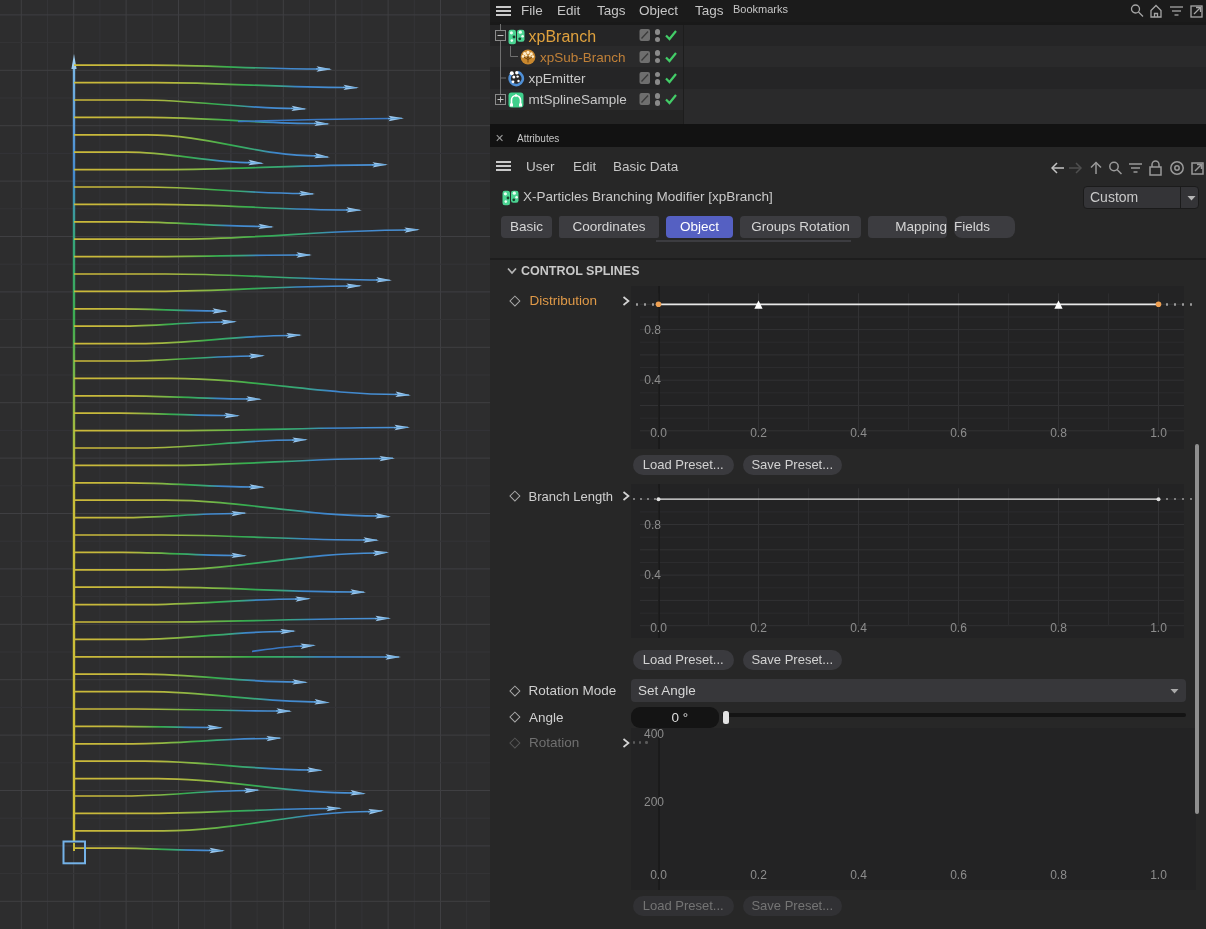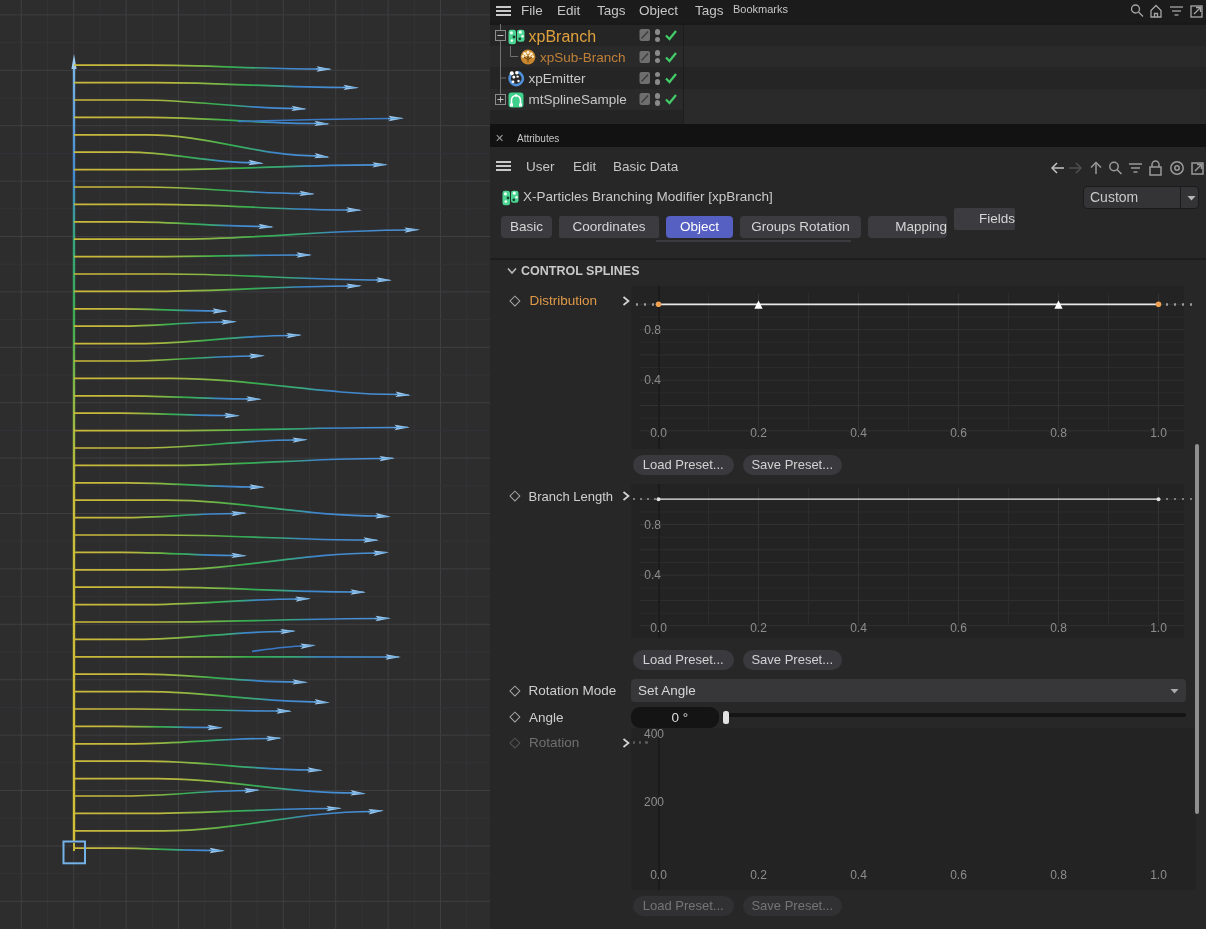--- a/index.html
+++ b/index.html
@@ -920,21 +920,21 @@
 <div style="position:absolute;left:600px;top:189px;font-size:14px;color:#c9c9c9">Custom</div>
 <div style="position:absolute;left:690px;top:187px;width:1px;height:20.5px;background:#1b1b1b"></div>
 <svg style="position:absolute;left:697px;top:195px" width="9" height="6" viewBox="0 0 9 6">
         <path d="M 0.5 1 L 4.5 5.5 L 8.5 1 Z" fill="#b5b5b5"></path>
       </svg>
 <div style="position:absolute;left:11px;top:216px;width:51px;height:21.5px;background:#3c3c40;border-radius:4px;color:#d6d6d6;font-size:13.5px;line-height:21.5px;text-align:center">Basic</div>
 <div style="position:absolute;left:69px;top:216px;width:100px;height:21.5px;background:#3c3c40;border-radius:2px;color:#d6d6d6;font-size:13.5px;line-height:21.5px;text-align:center">Coordinates</div>
 <div style="position:absolute;left:176px;top:216px;width:67px;height:21.5px;background:#5560c2;border-radius:4px;color:#ffffff;font-size:13.5px;line-height:21.5px;text-align:center">Object</div>
 <div style="position:absolute;left:250px;top:216px;width:121px;height:21.5px;background:#3c3c40;border-radius:4px;color:#d6d6d6;font-size:13.5px;line-height:21.5px;text-align:center">Groups Rotation</div>
 <div style="position:absolute;left:378px;top:216px;width:79px;height:21.5px;background:#3c3c40;border-radius:4px;color:#d6d6d6;font-size:13.5px;line-height:21.5px;text-align:right">Mapping</div>
-<div style="position:absolute;left:464px;top:208px;width:61px;height:21.5px;background:#3c3c40;border-radius:2px;color:#d6d6d6;font-size:13.5px;line-height:21.5px;text-align:right">Fields</div>
+<div style="position:absolute;left:464px;top:216px;width:61px;height:21.5px;background:#3c3c40;border-radius:8px;color:#d6d6d6;font-size:13.5px;line-height:21.5px;text-align:left">Fields</div>
 <div style="position:absolute;left:166px;top:239.5px;width:195px;height:2px;background:#3c3c40"></div>
 <div style="position:absolute;left:0;top:258px;width:716px;height:1.5px;background:#1d1d1d"></div>
 <svg style="position:absolute;left:17px;top:267px" width="10" height="8" viewBox="0 0 10 8">
         <path d="M 1 1.5 L 5 6 L 9 1.5" fill="none" stroke="#b5b5b5" stroke-width="1.7"></path>
       </svg>
 <div style="position:absolute;left:31px;top:263.5px;font-size:12.5px;font-weight:bold;color:#c9c9c9">CONTROL SPLINES</div>
 <span style="position:absolute;left:20.6px;top:296.6px;width:7.8px;height:7.8px;border:1.3px solid #a8a8a8;transform:rotate(45deg);box-sizing:border-box"></span>
 <div style="position:absolute;left:39.5px;top:293px;font-size:13.5px;color:#e09a48">Distribution</div>
 <svg style="position:absolute;left:132px;top:295.5px" width="8" height="10" viewBox="0 0 8 10">
         <path d="M 1.5 1 L 6.5 5 L 1.5 9" fill="none" stroke="#d5d5d5" stroke-width="1.7"></path>

